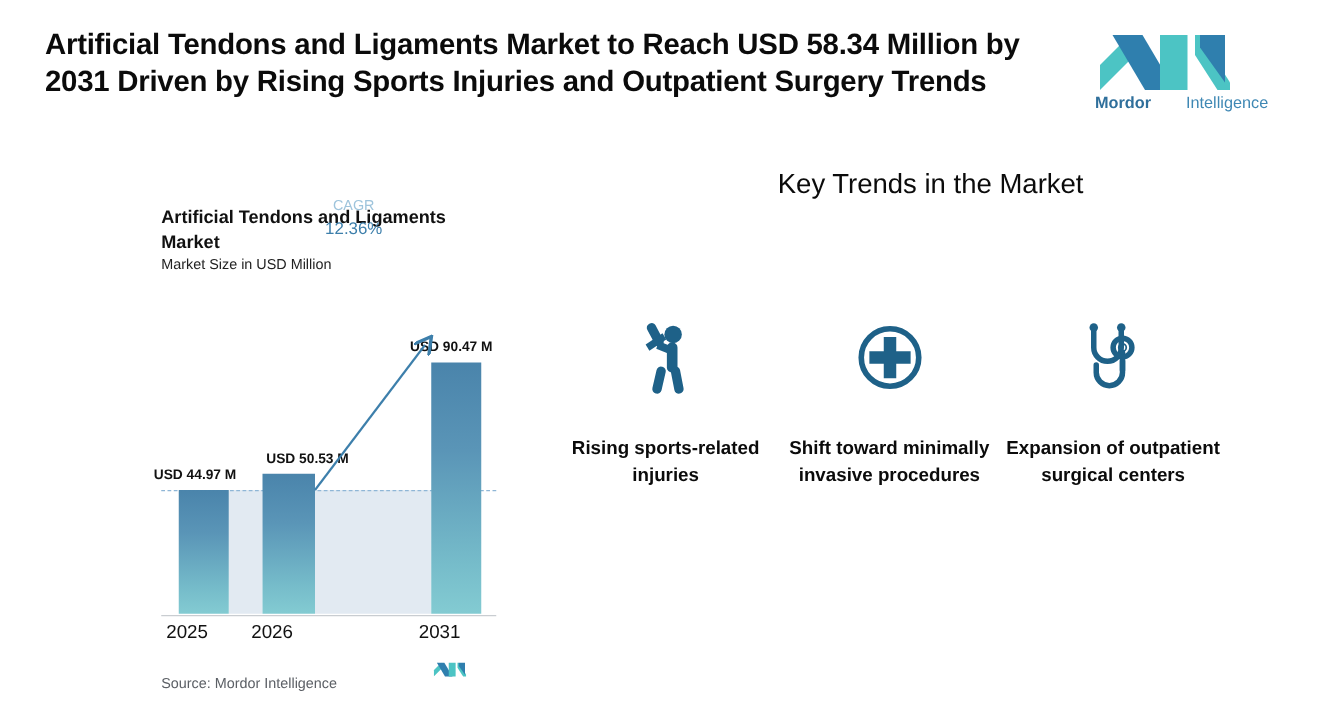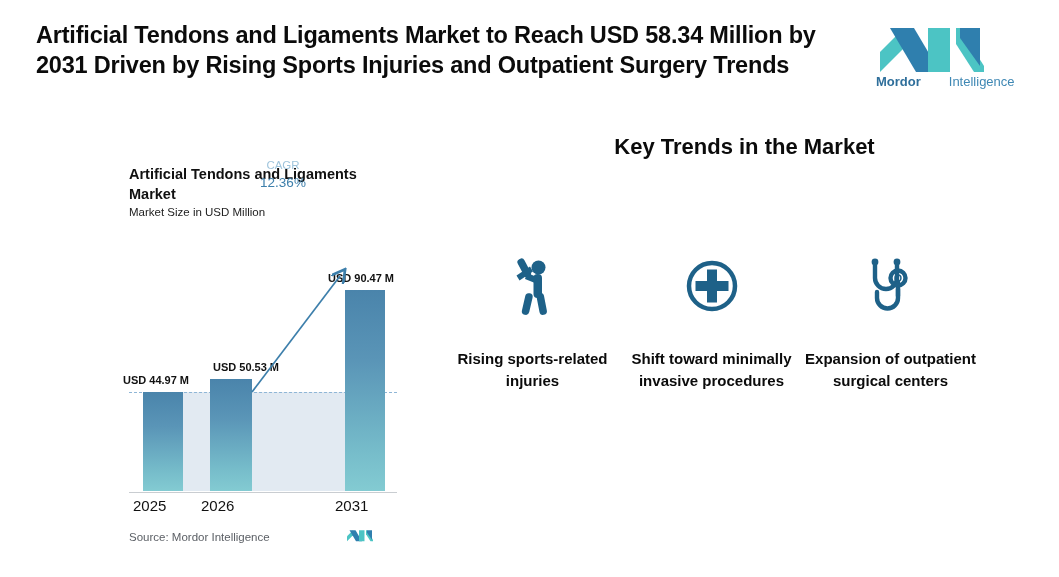--- a/index.html
+++ b/index.html
@@ -145,21 +145,21 @@
 
   #source-row {
     position: absolute;
     left: 129px;
     top: 377px;
     width: 268px;
     height: 22px;
   }
   #source-text {
     position: absolute;
-    left: 0; top: 4px;
+    left: 0; top: 14px;
     font-size: 11.5px;
     color: #5c6066;
     white-space: nowrap;
   }
   #source-logo {
     position: absolute;
     left: 218px; top: 0;
     width: 26px; height: 16px;
   }
 
@@ -170,21 +170,21 @@
     top: 120px;
     width: 629px;
     height: 440px;
   }
   #trends-heading {
     position: absolute;
     left: 0; top: 14px;
     width: 629px;
     text-align: center;
     font-size: 22px;
-    font-weight: bold;
+    font-weight: normal;
     color: #0b0b0b;
   }
   .trend-col {
     position: absolute;
     top: 130px;
     width: 175px;
     text-align: center;
   }
   .trend-col.c1 { left: 15px; }
   .trend-col.c2 { left: 194px; }

